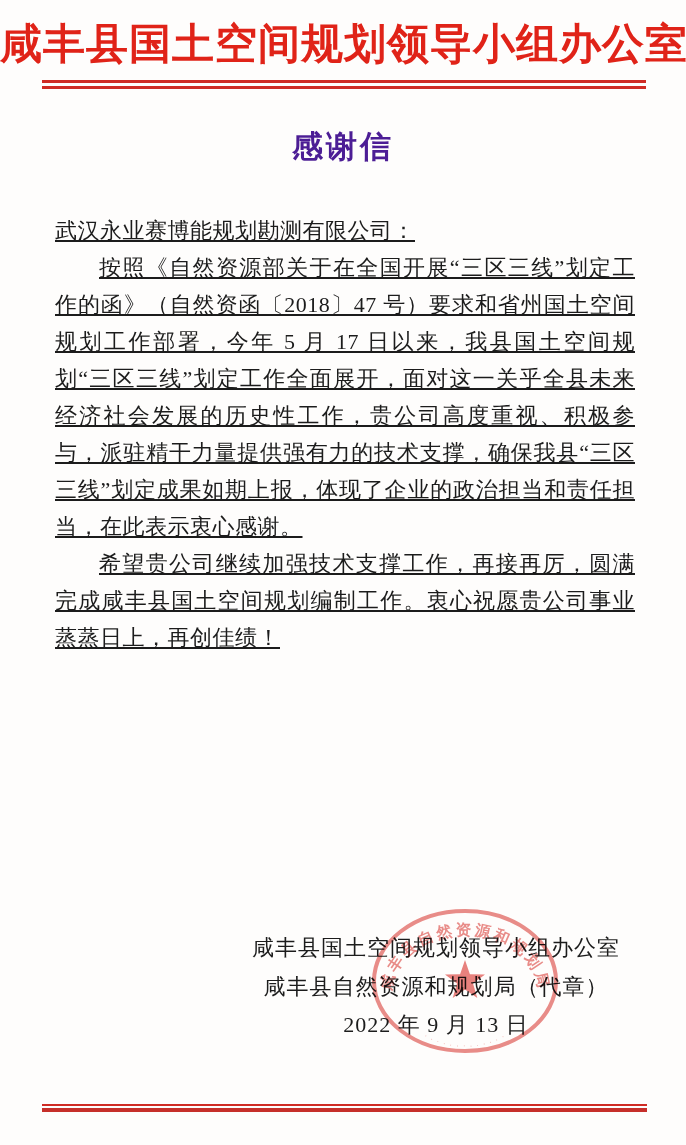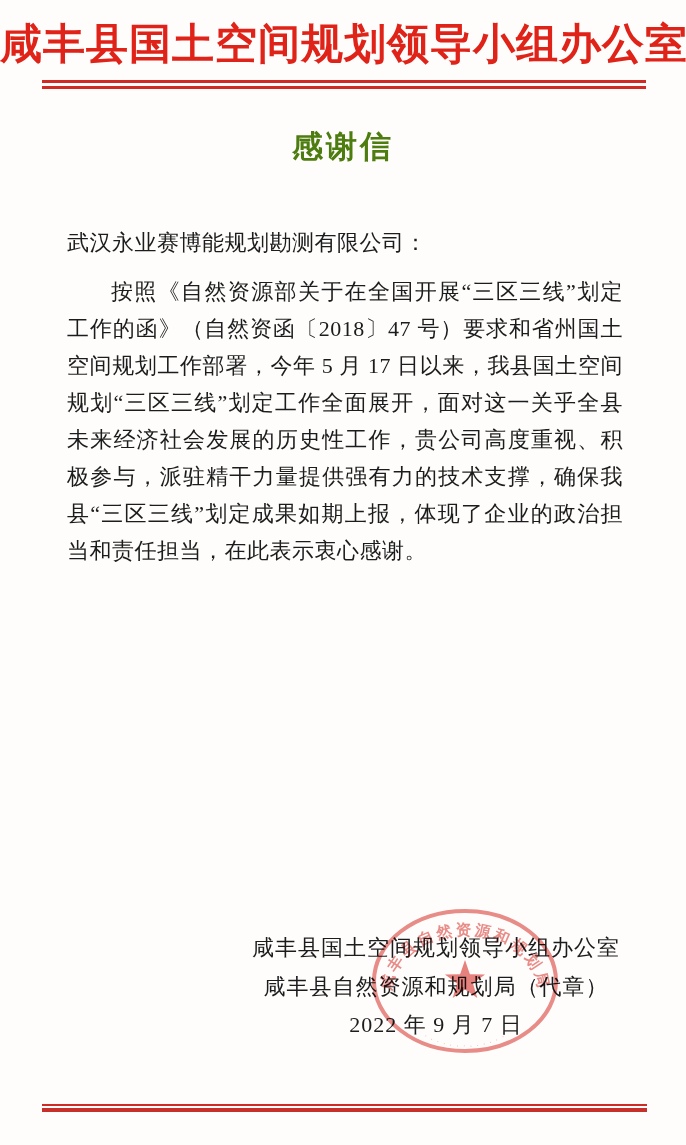--- a/index.html
+++ b/index.html
@@ -21,29 +21,29 @@
   }
   .header-rule { position: absolute; top: 80px; left: 42px; width: 604px; }
   .header-rule .bar-a { height: 3px; background: #cf2b24; }
   .header-rule .bar-gap { height: 3px; }
   .header-rule .bar-b { height: 3px; background: #cf2b24; }
   .doc-title {
     position: absolute; top: 126px; left: 0; right: 0;
     text-align: center;
     font-size: 31px; font-weight: bold;
     letter-spacing: 3px;
-    color: #4d7c0f;
+    color: #4c1d95;
   }
   .letter-body {
     position: absolute; top: 212px; left: 55px; width: 580px;
     font-size: 22px; line-height: 37px;
     text-align: justify;
     letter-spacing: 0.5px;
   }
-  .letter-body p { margin: 12px; }
+  .letter-body p { margin: 0; text-decoration: underline; }
   .letter-body p.indent { text-indent: 2em; }
   .signature-block {
     position: absolute; top: 929px; right: 66px;
     text-align: center;
     font-size: 22px; line-height: 38.5px;
     letter-spacing: 1px;
     white-space: nowrap;
   }
   .seal {
     position: absolute; left: 370px; top: 905px;
@@ -66,26 +66,27 @@
   <div class="bar-a"></div>
   <div class="bar-gap"></div>
   <div class="bar-b"></div>
 </div>
 
 <div class="doc-title">感谢信</div>
 
 <div class="letter-body">
   <p>武汉永业赛博能规划勘测有限公司：</p>
   <p class="indent">按照《自然资源部关于在全国开展“三区三线”划定工作的函》（自然资函〔2018〕47 号）要求和省州国土空间规划工作部署，今年 5 月 17 日以来，我县国土空间规划“三区三线”划定工作全面展开，面对这一关乎全县未来经济社会发展的历史性工作，贵公司高度重视、积极参与，派驻精干力量提供强有力的技术支撑，确保我县“三区三线”划定成果如期上报，体现了企业的政治担当和责任担当，在此表示衷心感谢。</p>
+  <p class="indent">希望贵公司继续加强技术支撑工作，再接再厉，圆满完成咸丰县国土空间规划编制工作。衷心祝愿贵公司事业蒸蒸日上，再创佳绩！</p>
 </div>
 
 <div class="signature-block">
   <div>咸丰县国土空间规划领导小组办公室</div>
   <div>咸丰县自然资源和规划局（代章）</div>
-  <div>2022 年 9 月 7 日</div>
+  <div>2022 年 9 月 13 日</div>
 </div>
 
 <svg class="seal" viewBox="0 0 190 152" xmlns="http://www.w3.org/2000/svg">
   <ellipse cx="95" cy="76" rx="91" ry="70" fill="none" stroke="#e4706c" stroke-width="4"></ellipse>
   <defs>
     <path id="seal-arc-top" d="M 25,103 A 73,57 0 1 1 165,103" fill="none"></path>
     <path id="seal-arc-bottom" d="M 40,120 A 64,48 0 0 0 150,120" fill="none"></path>
   </defs>
   <text font-size="15.5" letter-spacing="3" fill="#e4706c" font-family="Liberation Serif, DejaVu Serif, serif" font-weight="bold">
     <textPath href="#seal-arc-top" startOffset="50%" text-anchor="middle">咸丰县自然资源和规划局</textPath>

